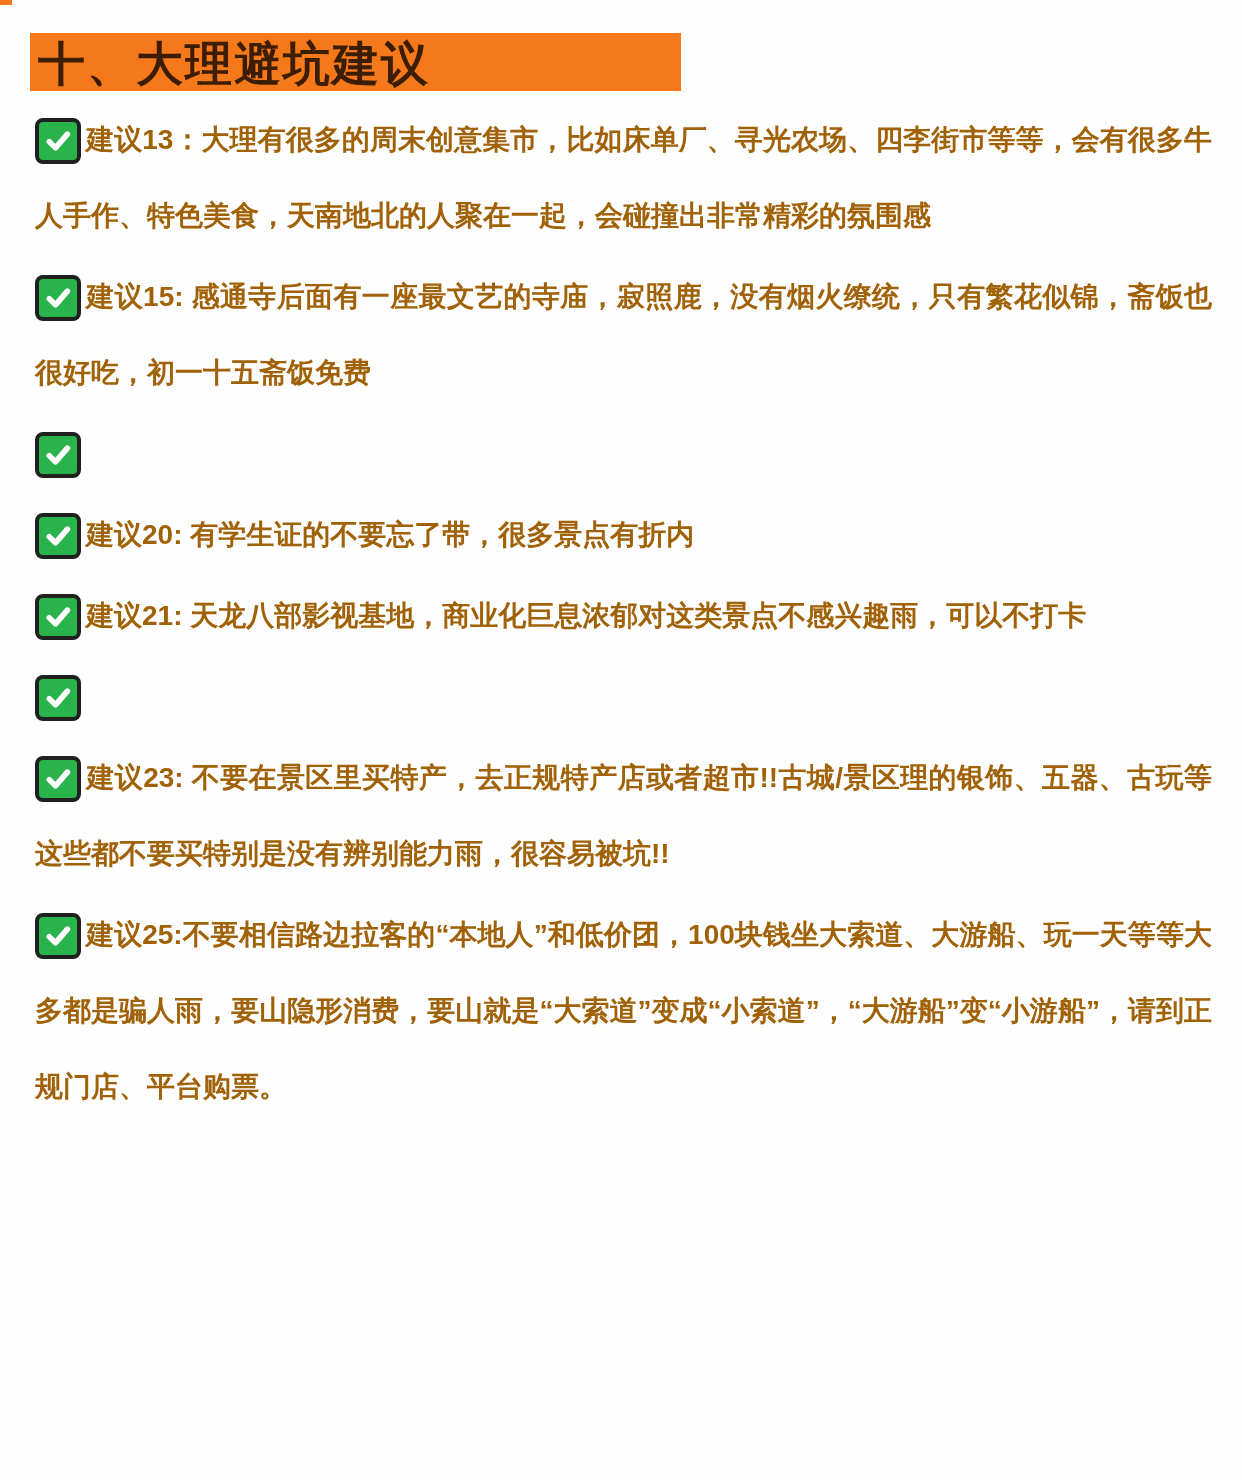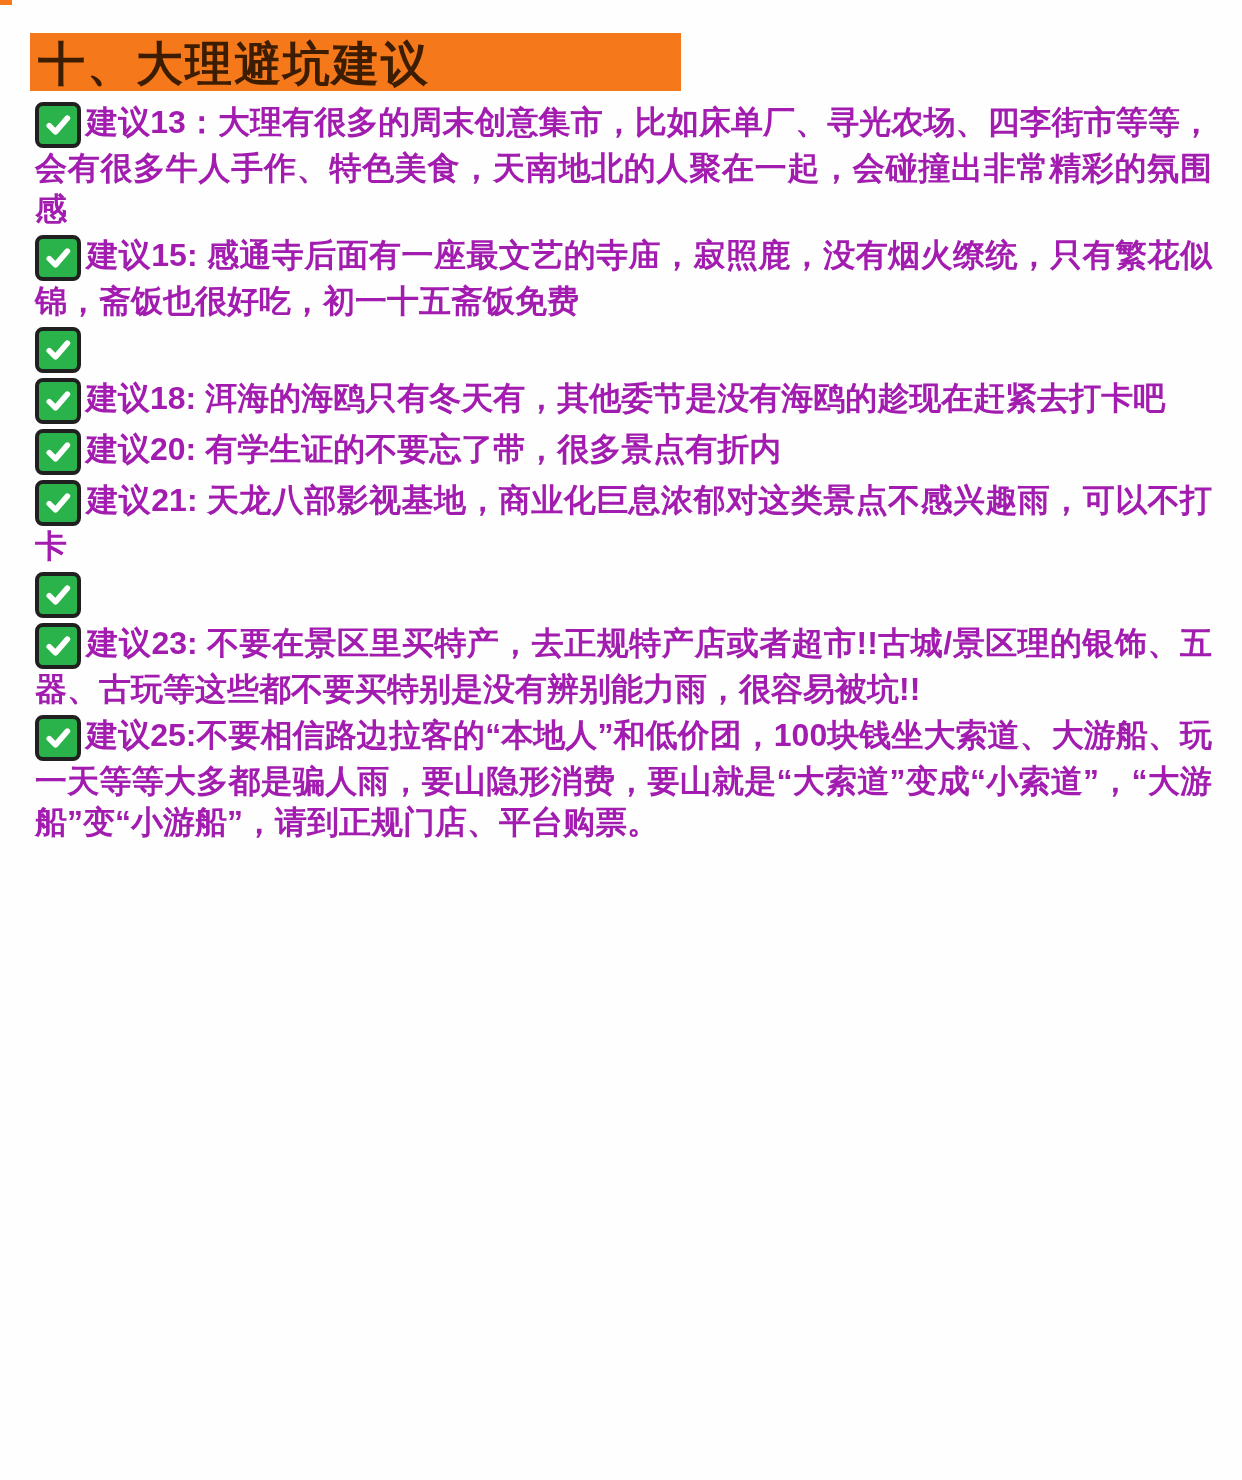--- a/index.html
+++ b/index.html
@@ -42,24 +42,24 @@
     white-space: nowrap;
   }
   .tips-list {
     position: absolute;
     top: 102px;
     left: 35px;
     width: 1177px;
   }
   .tip {
     margin: 0 0 5px 0;
-    font-size: 32px;
-    line-height: 41px;
+    font-size: 28px;
+    line-height: 76px;
     font-weight: 700;
-    color: #a21caf;
+    color: #a16207;
     text-align: justify;
     text-justify: inter-ideograph;
   }
   .checkbox {
     display: inline-flex;
     align-items: center;
     justify-content: center;
     width: 38px;
     height: 38px;
     background: #29b34a;
@@ -99,25 +99,20 @@
           </svg>
         </span><span class="tip-text">建议15: 感通寺后面有一座最文艺的寺庙，寂照鹿，没有烟火缭统，只有繁花似锦，斋饭也很好吃，初一十五斋饭免费</span></p>
 
     <p class="tip"><span class="checkbox">
           <svg viewBox="0 0 24 24">
             <path d="M5 12.5l5 5 9.5-11" stroke="#ffffff" stroke-width="4.5" fill="none" stroke-linecap="round" stroke-linejoin="round"></path>
           </svg>
         </span></p>
 
 
-    <p class="tip"><span class="checkbox">
-          <svg viewBox="0 0 24 24">
-            <path d="M5 12.5l5 5 9.5-11" stroke="#ffffff" stroke-width="4.5" fill="none" stroke-linecap="round" stroke-linejoin="round"></path>
-          </svg>
-        </span><span class="tip-text">建议18: 洱海的海鸥只有冬天有，其他委节是没有海鸥的趁现在赶紧去打卡吧</span></p>
 
 
     <p class="tip"><span class="checkbox">
           <svg viewBox="0 0 24 24">
             <path d="M5 12.5l5 5 9.5-11" stroke="#ffffff" stroke-width="4.5" fill="none" stroke-linecap="round" stroke-linejoin="round"></path>
           </svg>
         </span><span class="tip-text">建议20: 有学生证的不要忘了带，很多景点有折内</span></p>
 
     <p class="tip"><span class="checkbox">
           <svg viewBox="0 0 24 24">

